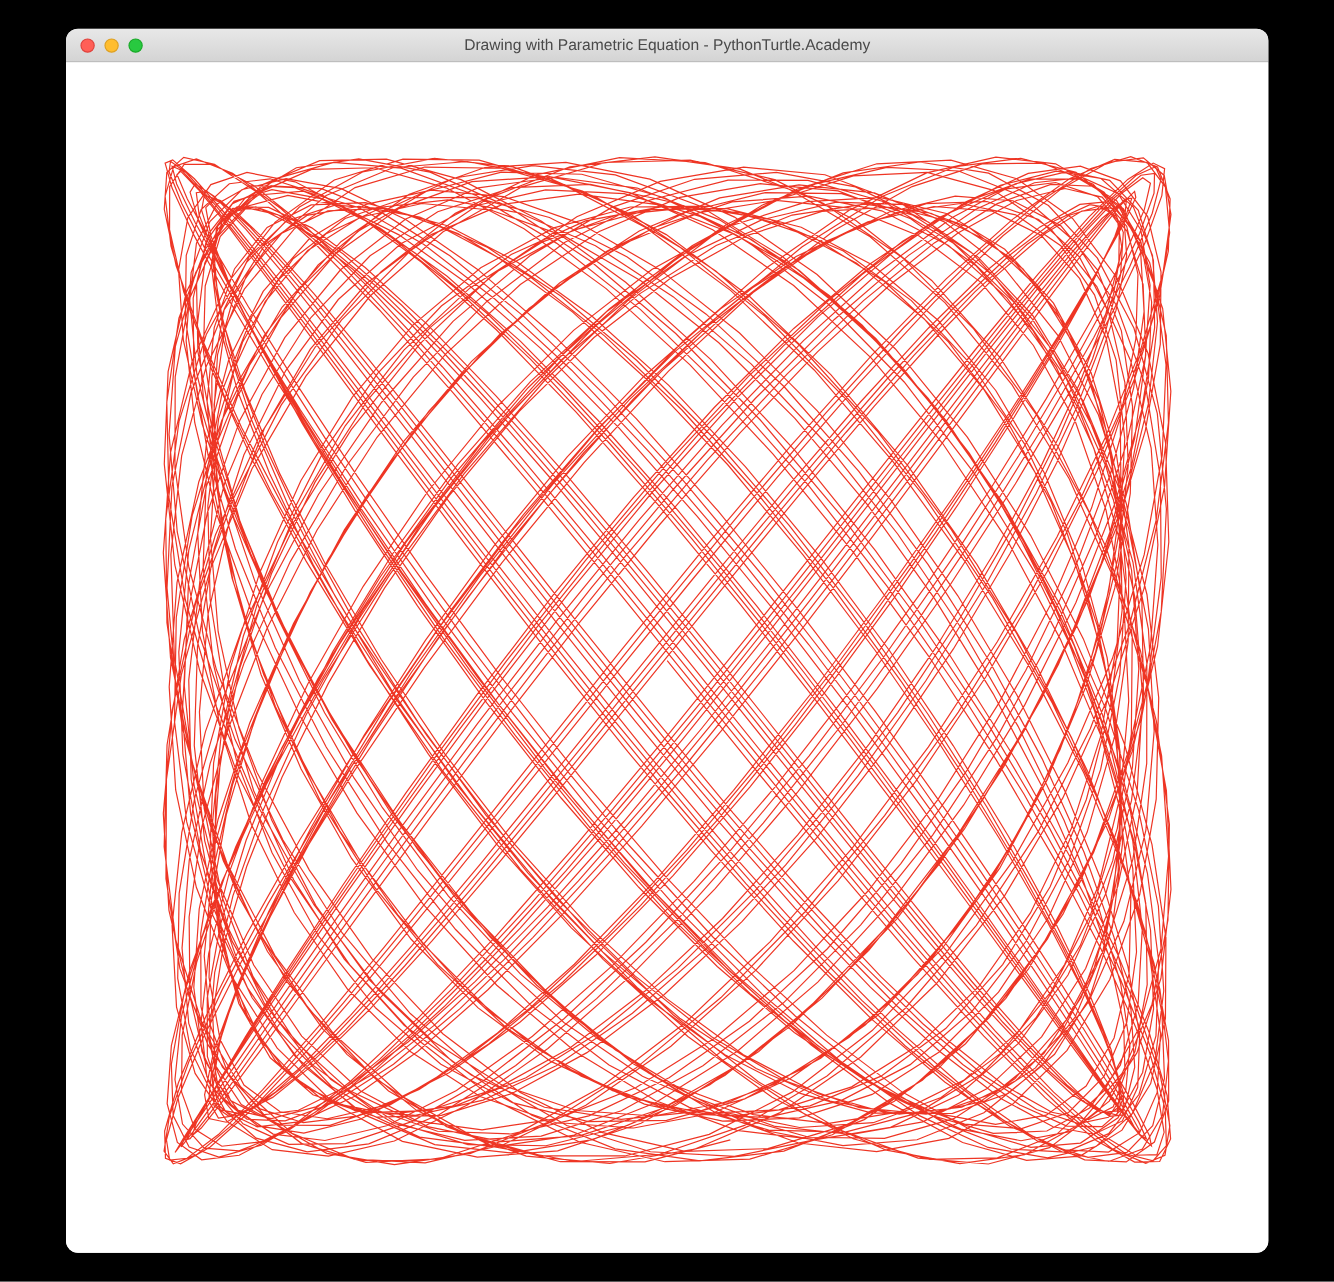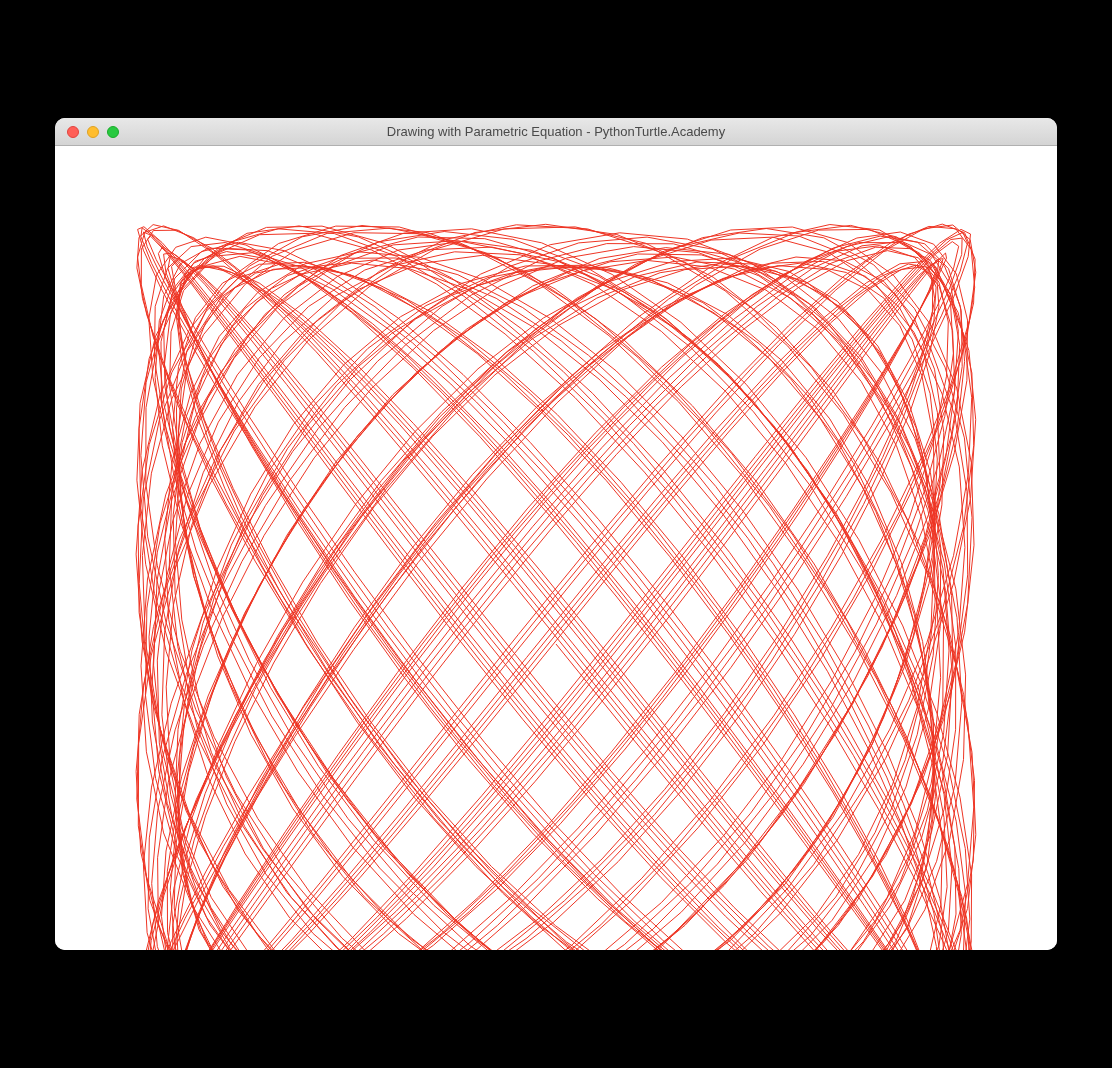--- a/index.html
+++ b/index.html
@@ -13,21 +13,21 @@
       width: 1112px;
       height: 1068px;
       font-family: -apple-system, BlinkMacSystemFont, "Helvetica Neue", sans-serif;
       display: flex;
       align-items: center;
       justify-content: center;
     }
     
     .window {
       width: 1002px;
-      height: 832px;
+      height: 1020px;
       background: #ffffff;
       border-radius: 10px;
       box-shadow: 0 20px 60px rgba(0,0,0,0.5);
       overflow: hidden;
       display: flex;
       flex-direction: column;
     }
     
     .titlebar {
       height: 28px;

